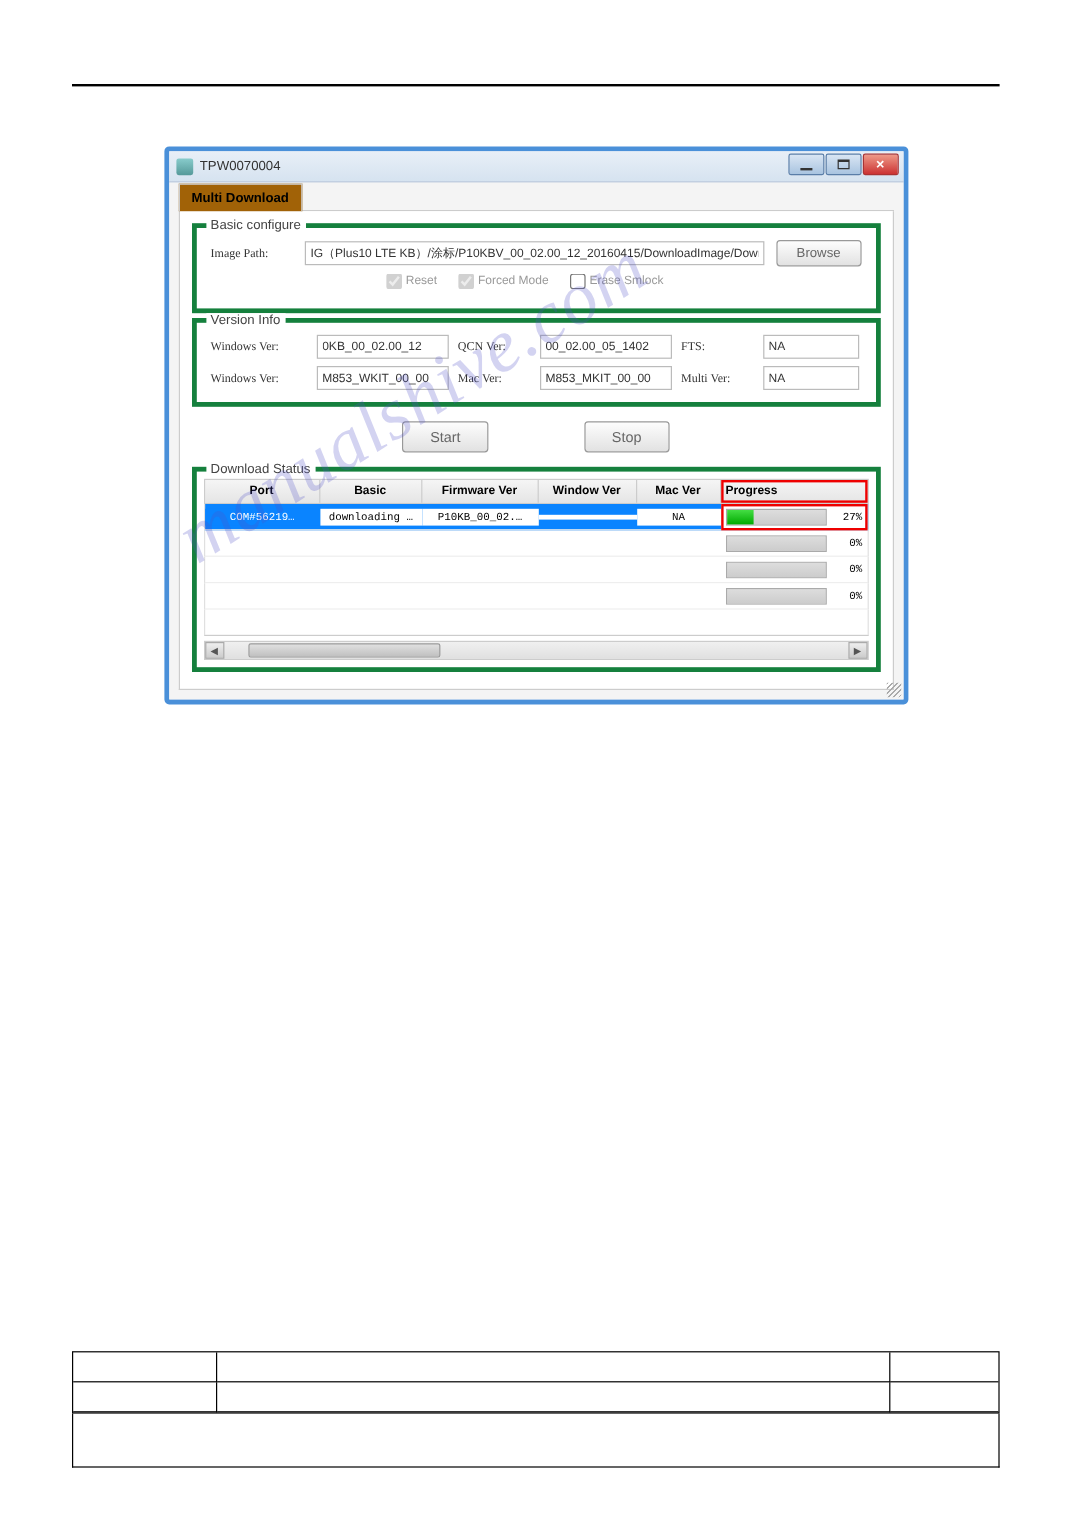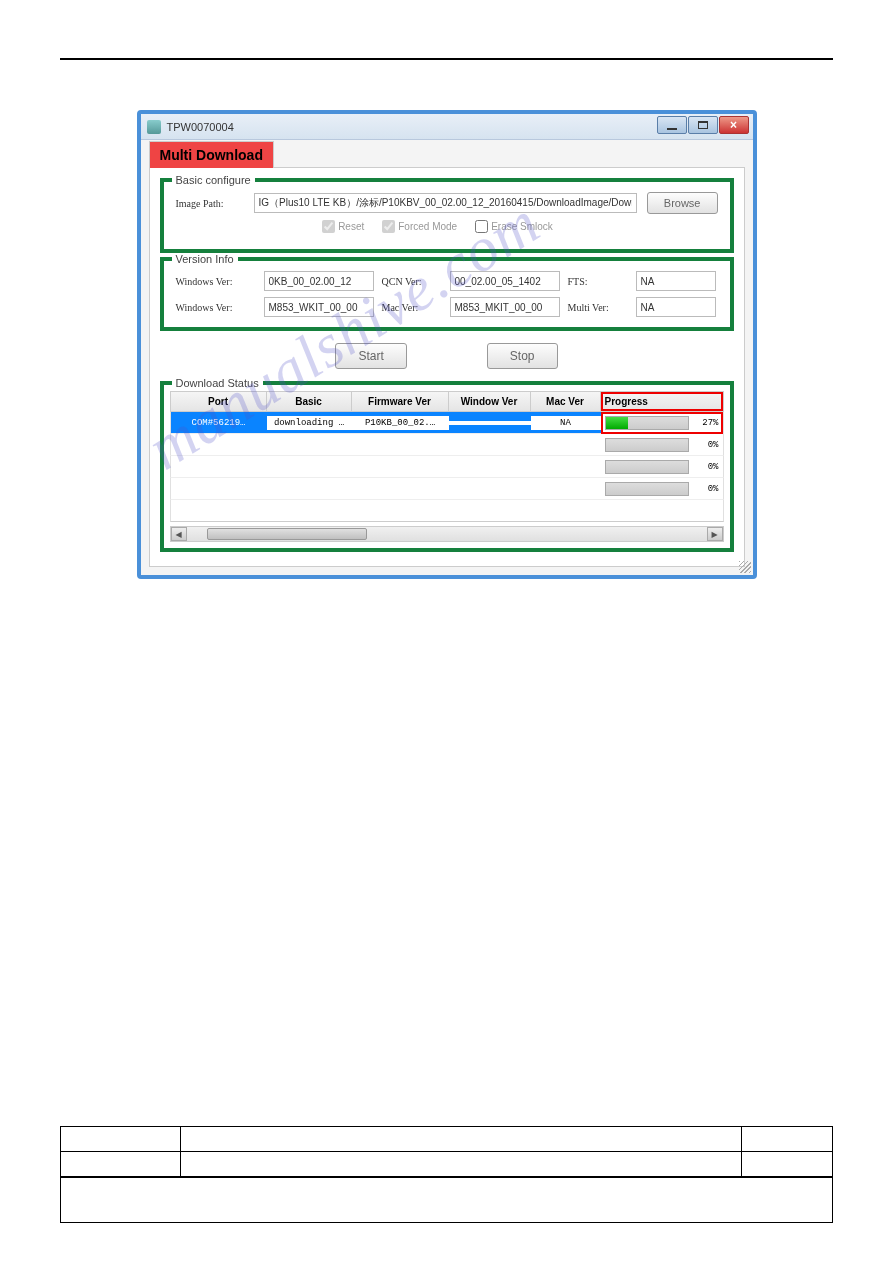--- a/index.html
+++ b/index.html
@@ -1,35 +1,35 @@
 <!DOCTYPE html>
 <html><head>
 <meta charset="utf-8">
 <style>
 * { box-sizing: border-box; margin: 0; padding: 0; }
 body { font-family: "Segoe UI", Tahoma, sans-serif; font-size: 11px; background: #fff; width: 893px; height: 1263px; position: relative; }
-.page { padding: 28px 60px; }
+.page { padding: 40px 60px; }
 .divider-top { border-top: 2px solid #000; margin: 30px 0 50px; }
 .app-window { border: 4px solid #4a90d9; border-radius: 4px; background: #eef1f6; width: 620px; margin: 0 auto; position: relative; overflow: hidden; }
 .titlebar { background: linear-gradient(#e8eff7, #d6e3f0); height: 26px; display: flex; align-items: center; padding: 0 6px; border-bottom: 1px solid #b8c8dd; position: relative; }
 .title-icon { width: 14px; height: 14px; background: linear-gradient(#8cc,#599); margin-right: 6px; border-radius: 2px; }
 .title-text { font-size: 11px; color: #333; }
 .win-controls { position: absolute; right: 4px; top: 2px; display: flex; }
 .win-btn { width: 30px; height: 18px; margin-left: 1px; border: 1px solid #5a7ea8; border-radius: 2px; display: flex; align-items: center; justify-content: center; cursor: pointer; }
 .win-min { background: linear-gradient(#d9e5f3,#a9c4e0); }
 .win-max { background: linear-gradient(#d9e5f3,#a9c4e0); }
 .win-close { background: linear-gradient(#e98,#c33); border-color: #a33; }
 .win-min span { width: 10px; border-top: 2px solid #333; margin-top: 8px; }
 .win-max span { width: 10px; height: 8px; border: 1px solid #333; border-top: 2px solid #333; }
 .win-close span { color: #fff; font-weight: bold; font-size: 12px; line-height: 1; }
 .menubar { background: linear-gradient(#fafcff,#e8eff7); border-bottom: 1px solid #b8c8dd; padding: 4px 8px; font-size: 11px; color: #333; }
 .menubar span { margin-right: 12px; cursor: pointer; }
 .client { background: #f4f4f4; padding: 0 8px 8px; }
 .tab-strip { display: flex; align-items: flex-end; background: #f4f4f4; border-bottom: 1px solid #ccc; }
-.tab { background: #ef4444; border: 1px solid #ccc; border-bottom: none; padding: 5px 10px; font-weight: bold; font-size: 14px; position: relative; top: 1px; }
+.tab { background: #a16207; border: 1px solid #ccc; border-bottom: none; padding: 5px 10px; font-weight: bold; font-size: 11px; position: relative; top: 1px; }
 .tab-body { background: #fff; border: 1px solid #ccc; border-top: none; padding: 10px; }
 .fieldset { border: 4px solid #15803d; padding: 10px 12px; margin-bottom: 4px; position: relative; }
 .legend { position: absolute; top: -8px; left: 8px; background: #fff; padding: 0 4px; font-size: 11px; color: #444; }
 .row { display: flex; align-items: center; margin-bottom: 6px; }
 .lbl { font-size: 10px; color: #333; width: 78px; font-family: Liberation Serif, serif; }
 .textin { border: 1px solid #bbb; background: #fff; font-size: 10px; padding: 2px 4px; height: 20px; color: #333; }
 .btn { background: linear-gradient(#fdfdfd,#e2e2e2); border: 1px solid #999; border-radius: 3px; padding: 4px 16px; font-size: 11px; color: #666; cursor: pointer; }
 .btn-lg { padding: 5px 22px; font-size: 12px; }
 .chk { display: inline-flex; align-items: center; font-size: 10px; color: #999; margin-right: 18px; }
 .chk input { margin-right: 3px; }

